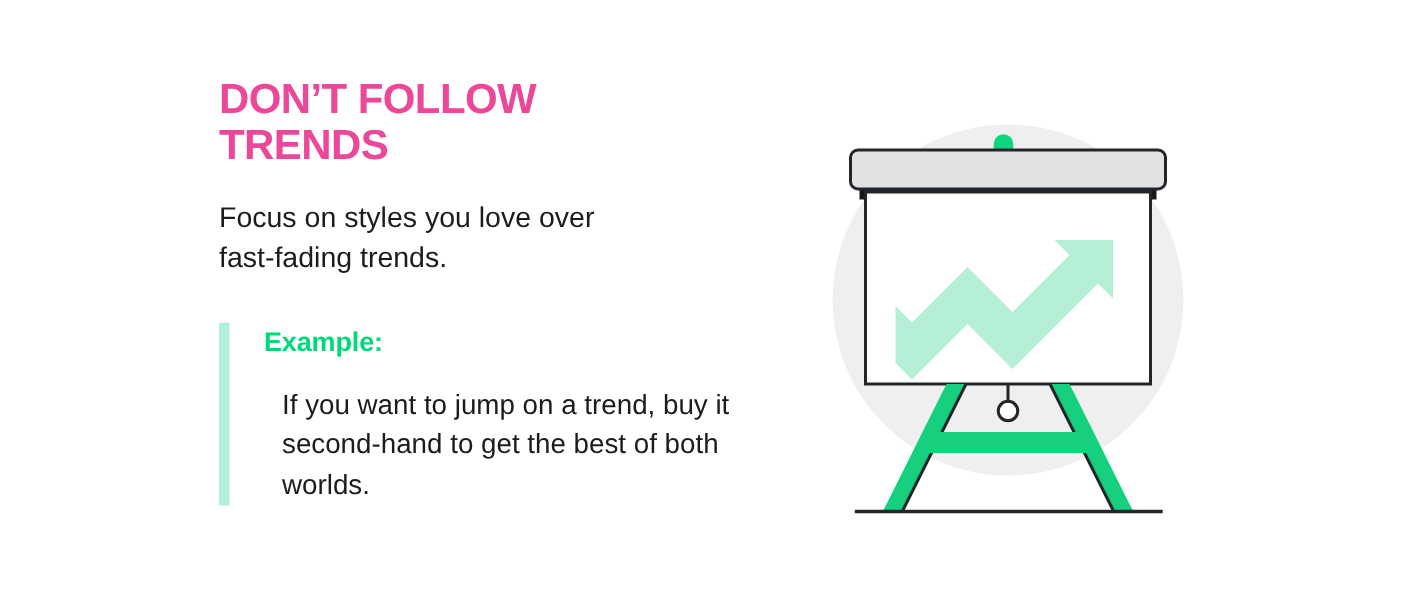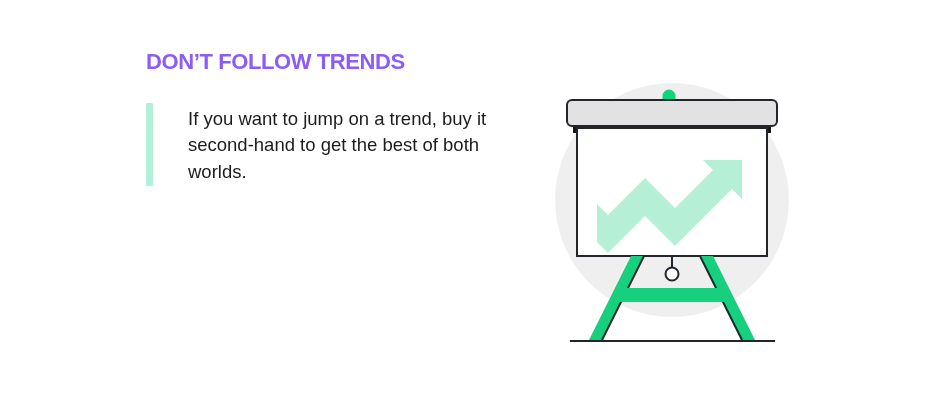--- a/index.html
+++ b/index.html
@@ -27,24 +27,24 @@
     position: absolute;
     left: 146px;
     top: 50px;
     width: 360px;
   }
 
   .headline {
     margin: 0;
     font-family: "Liberation Sans", sans-serif;
     font-weight: 700;
-    font-size: 22px;
+    font-size: 28px;
     line-height: 1.12;
     letter-spacing: -0.4px;
-    color: #8b5cf6;
+    color: #ec4899;
     text-transform: uppercase;
     max-width: 290px;
   }
 
   .subhead {
     margin: 0;
     padding-top: 20px;
     font-size: 19px;
     line-height: 1.42;
     color: #1c1c1c;
@@ -100,23 +100,25 @@
 </style>
 </head>
 <body>
 
 <div class="tip-card">
 
   <div class="text-col">
 
     <h1 class="headline">Don’t follow trends</h1>
 
+    <p class="subhead">Focus on styles you love over fast-fading trends.</p>
 
     <div class="example-block">
       <span class="example-rule"></span>
+      <p class="example-label">Example:</p>
       <p class="example-body">If you want to jump on a trend, buy it second-hand to get the best of both worlds.</p>
     </div>
 
   </div>
 
   <div class="illustration">
     <svg viewBox="0 0 300 300" xmlns="http://www.w3.org/2000/svg" aria-hidden="true">
 
       <circle cx="145" cy="148" r="117" fill="#efefef"></circle>
 

